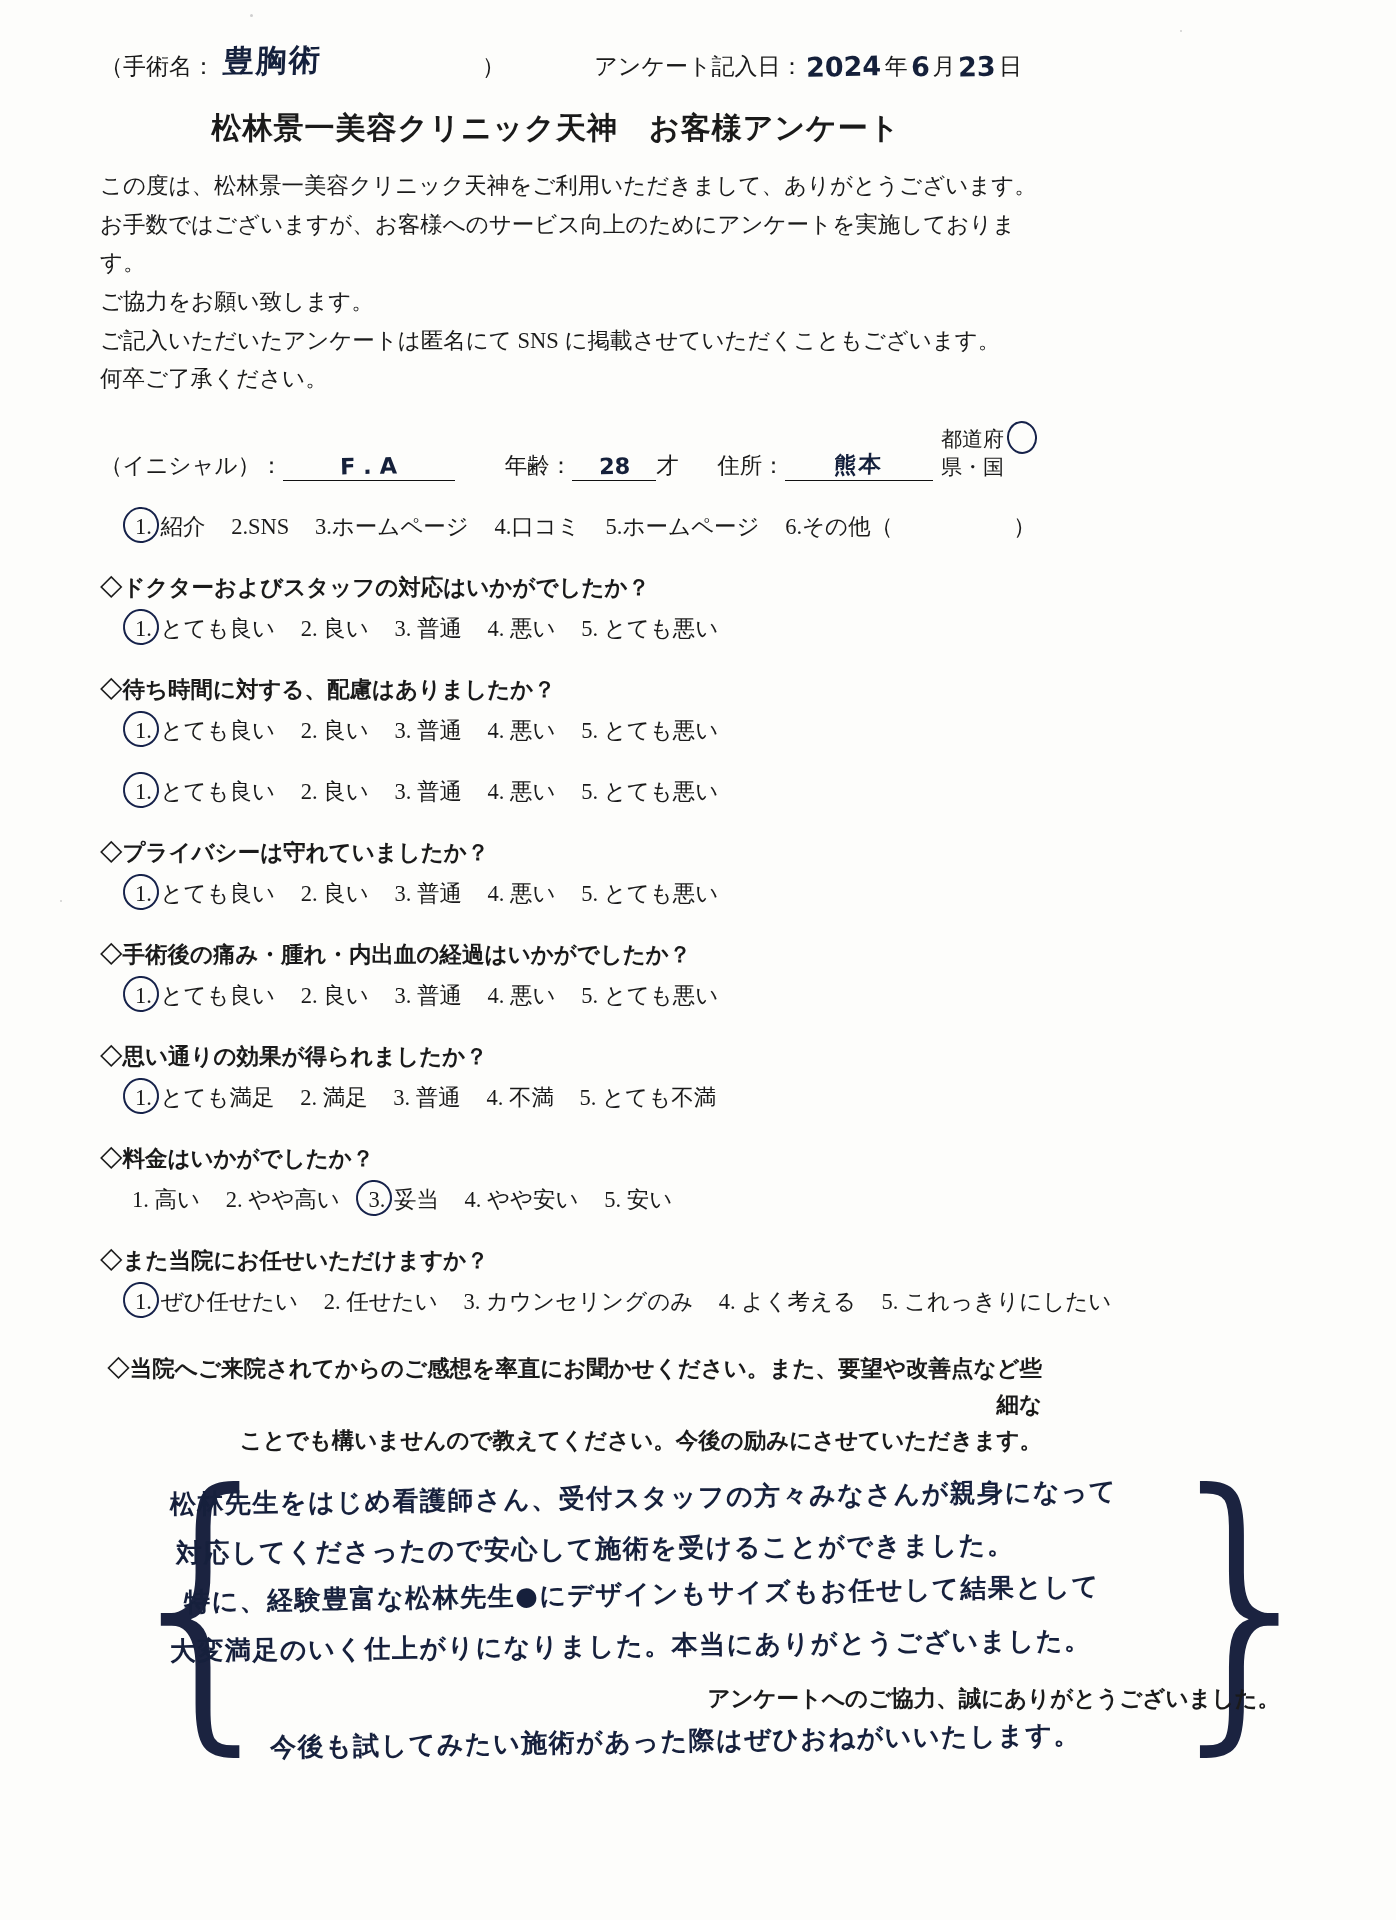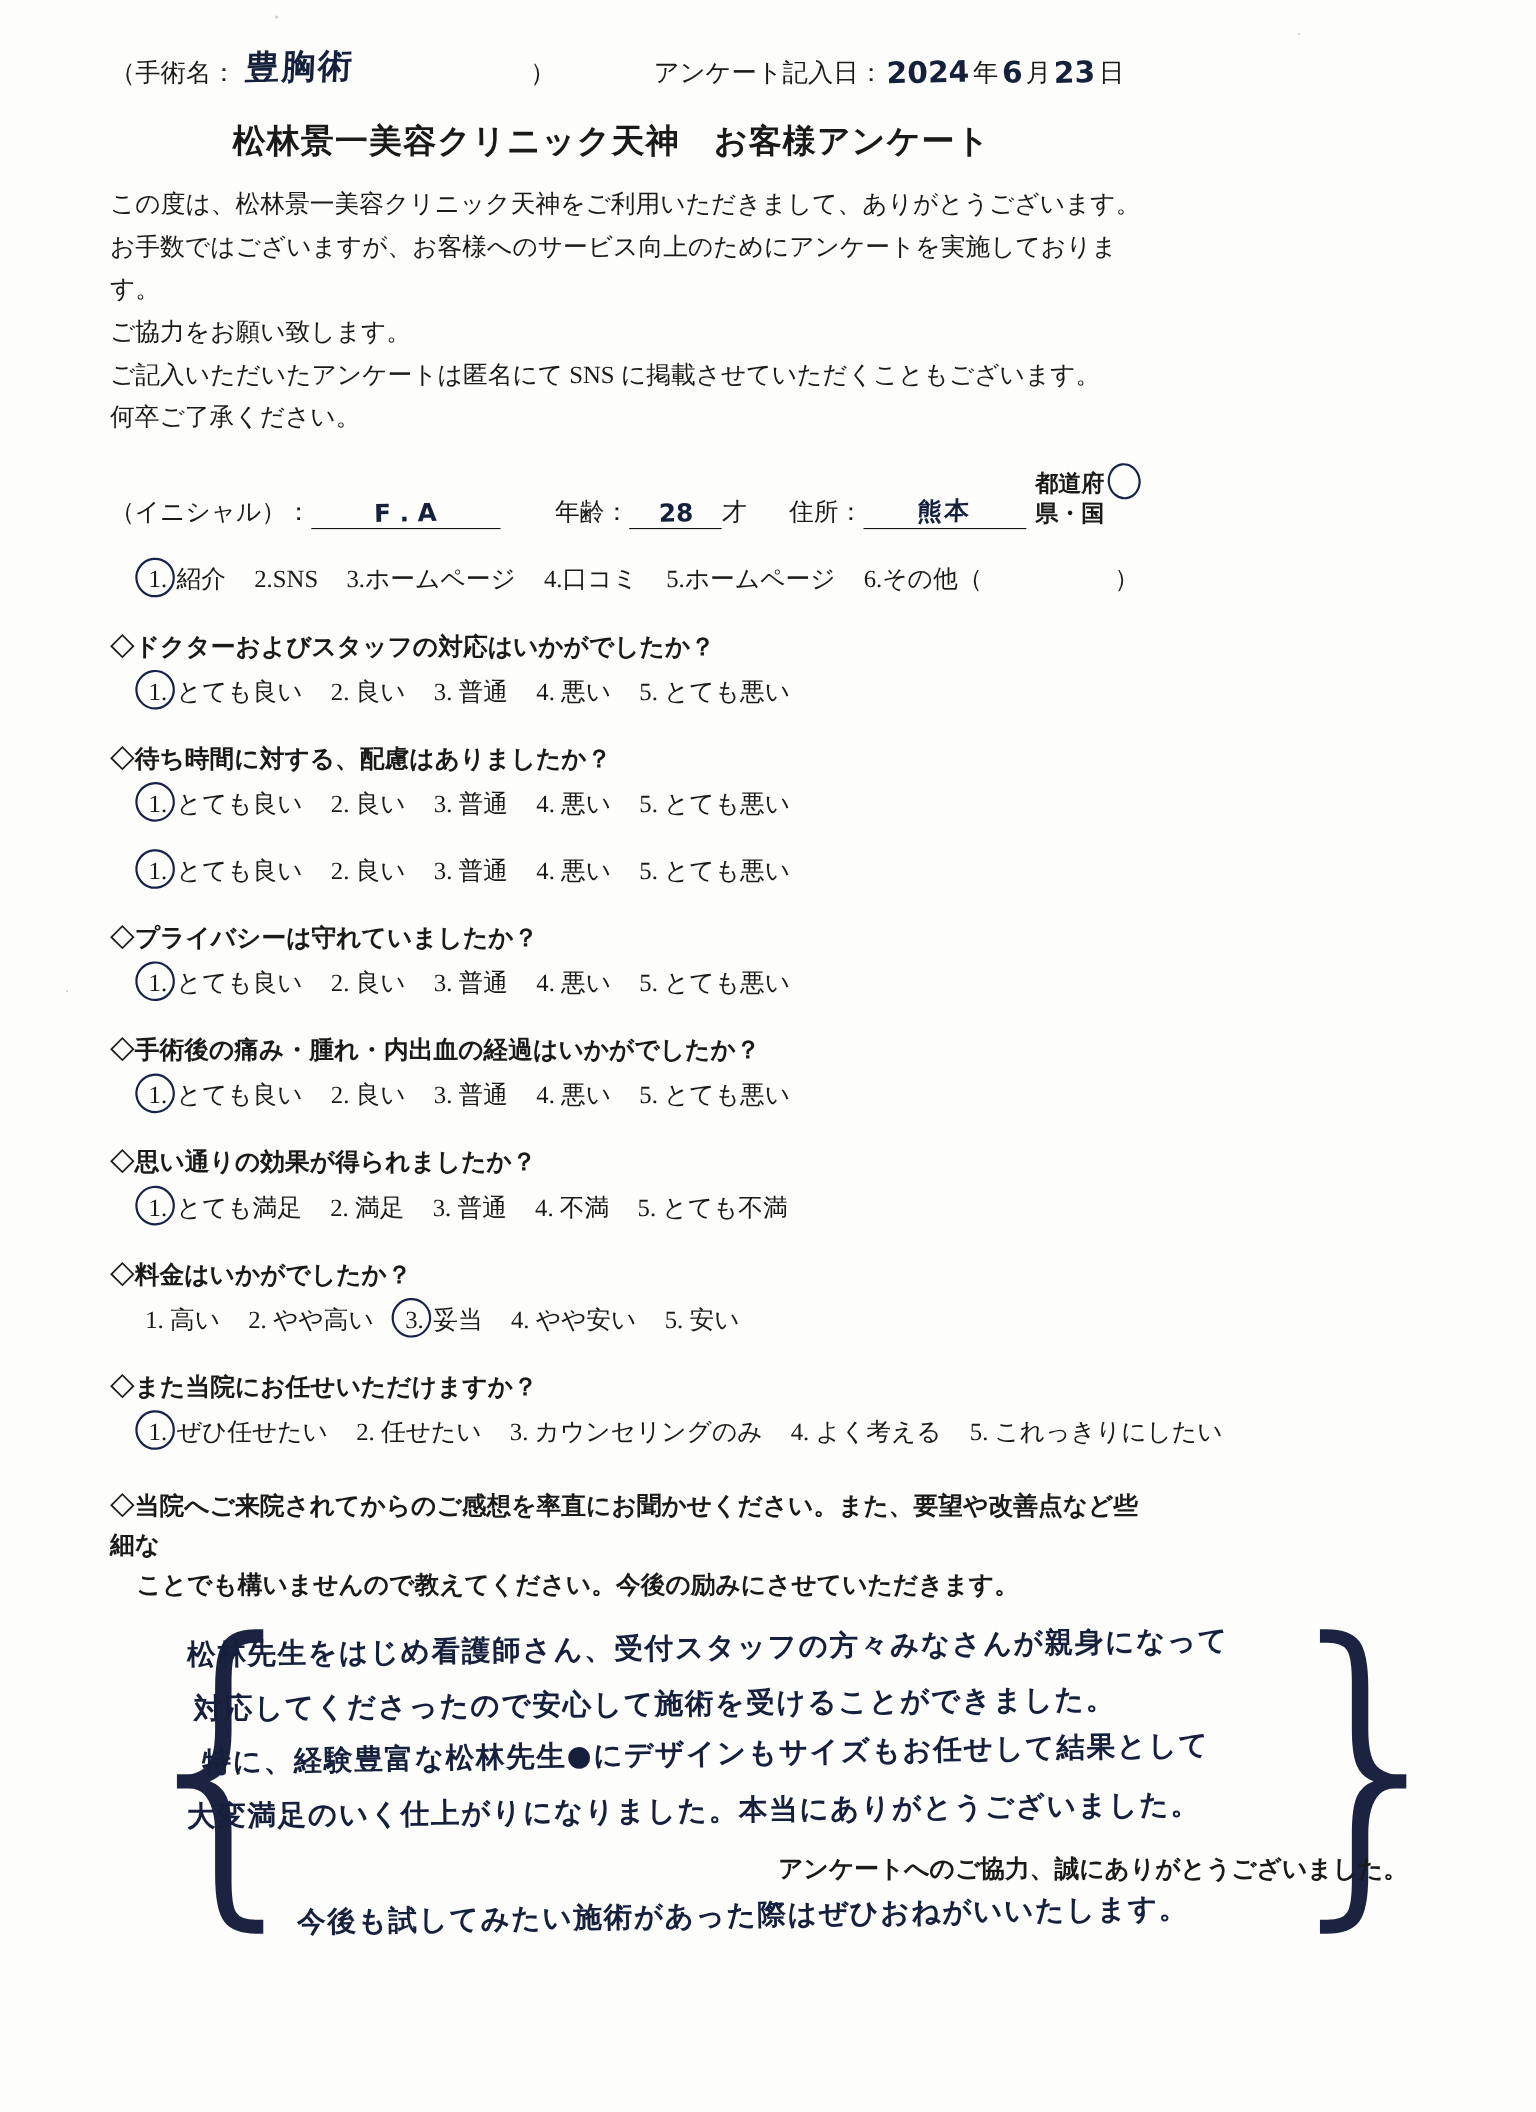--- a/index.html
+++ b/index.html
@@ -77,21 +77,21 @@
   .field-label { white-space:nowrap; }
   .ul {
     border-bottom:1.6px solid #111;
     display:inline-block;
     text-align:center;
   }
   .ul-initial { width:215px; }
   .ul-age { width:105px; }
   .ul-addr { width:185px; }
   .mini { font-size:21px; }
-  .pref-wrap { position:relative; display:inline-block; margin-left:8px;font-weight:bold; }
+  .pref-wrap { position:relative; display:inline-block; margin-left:8px; }
   .circle-on-text {
     position:absolute;
     border:2px solid #16224a;
     border-radius:50%;
     width:30px; height:33px;
     left:66px; top:-4px;
     transform:rotate(-8deg);
   }
 
   
@@ -122,20 +122,21 @@
   }
   .paren-space { display:inline-block; width:120px; }
 
   
   .comment-q {
     padding-left:30px;
     margin-top:34px;
     font-size:22.5px;
     font-weight:bold;
     line-height:1.6;
+    text-align:right;
   }
   .comment-q .l2 { display:block; padding-left:24px; }
 
   .answerbox {
     position:relative;
     margin:22px 0 0 40px;
     width:1230px;
     height:320px;
   }
   .brace-l, .brace-r {

